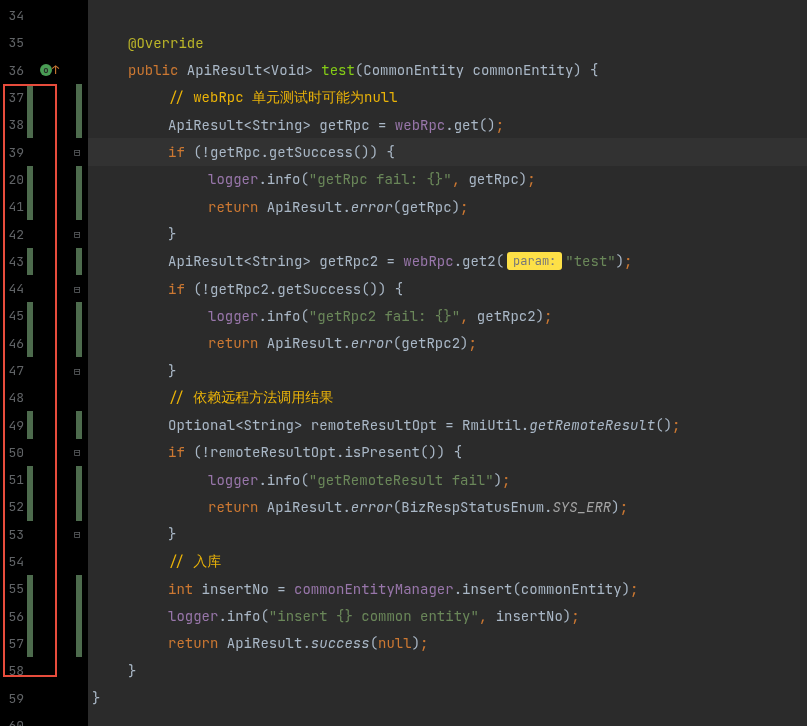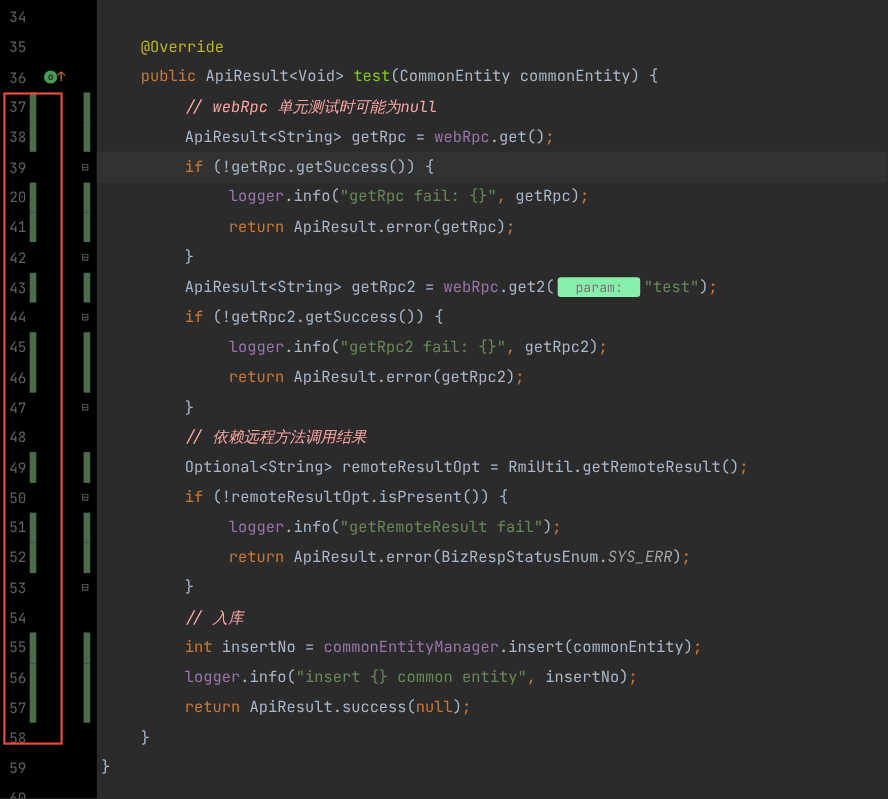--- a/index.html
+++ b/index.html
@@ -98,29 +98,29 @@
     align-items: center;
     white-space: pre;
     padding-left: 4px;
   }
   .highlight-line {
     background: #323232;
   }
   .kw { color: #cc7832; }
   .anno { color: #bbb529; }
   .str { color: #6a8759; }
-  .comment { color: #fca5a5; font-style: italic; }
+  .comment { color: #eab308; }
   .field { color: #9876aa; }
   .method-italic { color: #84cc16; }
-  .static-italic { color: #a9b7c6; }
+  .static-italic { color: #a9b7c6; font-style: italic; }
   .param-hint {
-    background: #86efac;
+    background: #fde047;
     color: #787878;
     font-size: 12px;
-    padding: 1px 16px;
+    padding: 1px 6px;
     border-radius: 3px;
     margin: 0 3px;
   }
   .enum-italic { color: #a3a3a3; font-style: italic; }
   .punct { color: #cc7832; }
   .paren { color: #a9b7c6; }
   .ind1 { padding-left: 40px; }
   .ind2 { padding-left: 80px; }
   .ind3 { padding-left: 120px; }
 </style>

